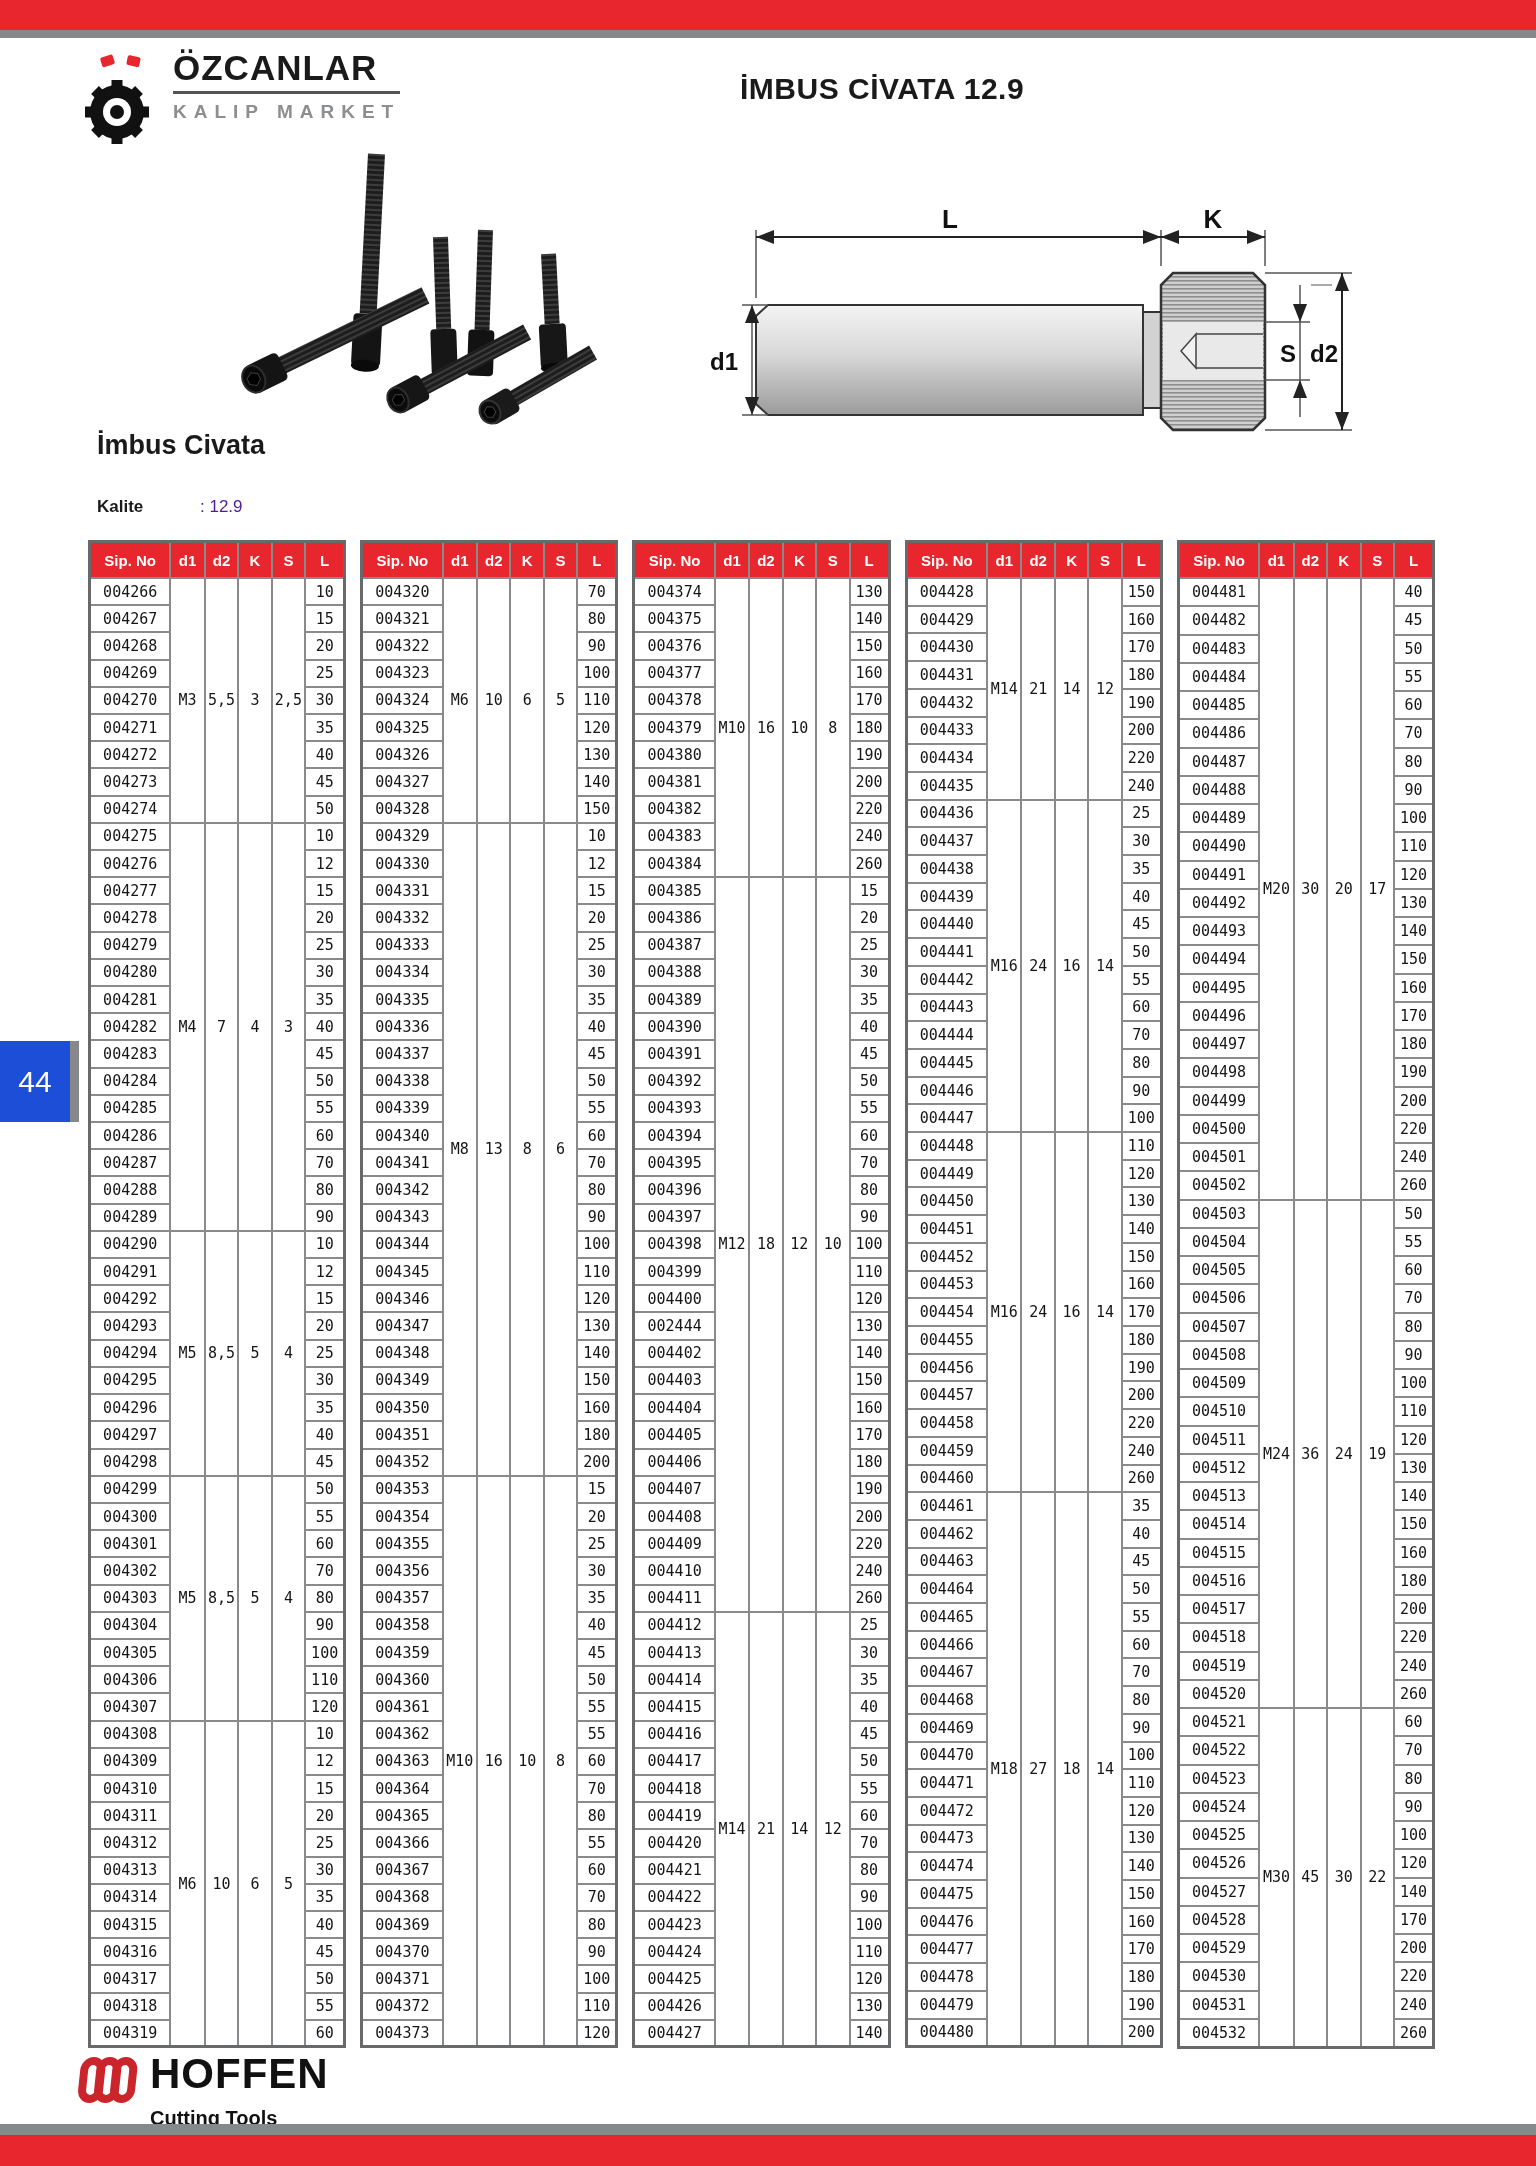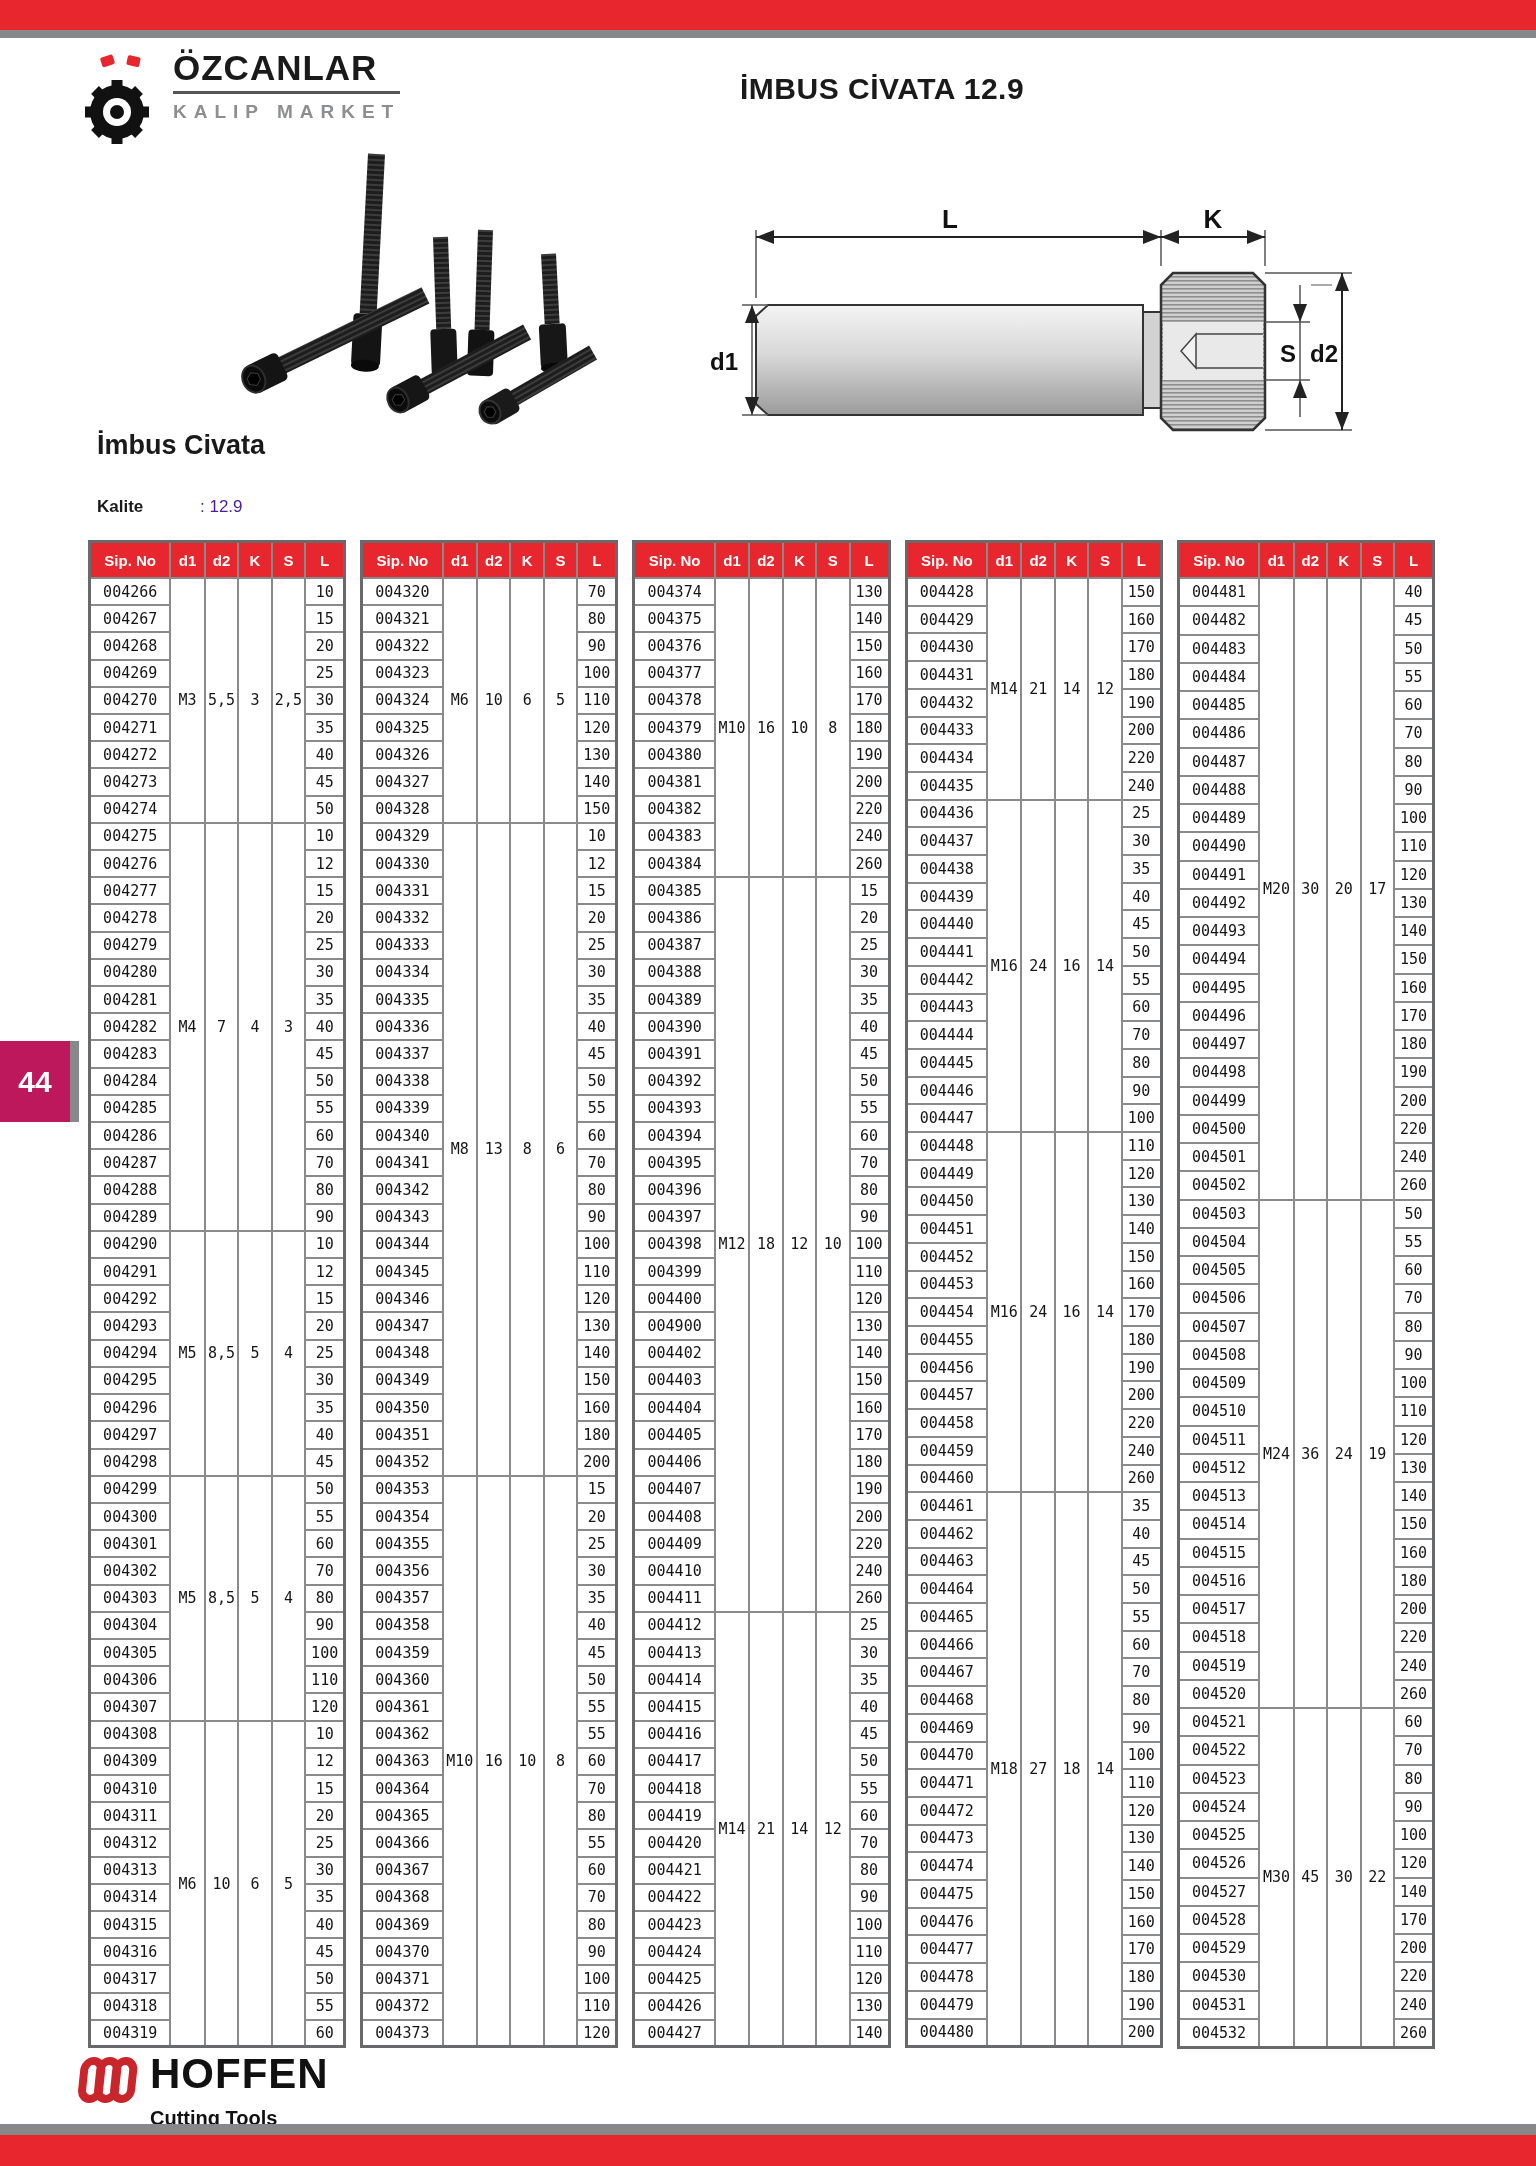--- a/index.html
+++ b/index.html
@@ -21,21 +21,21 @@
   .kalite{left:97px;top:497px;font-size:17px;}
   .kalite .lbl{font-weight:bold;color:#1a1a1a;display:inline-block;width:103px;}
   .kalite .val{color:#4c1d95;}
   
   #tables{left:88px;top:540px;width:1347px;display:flex;gap:14px;align-items:flex-start;}
   table.civ{border-collapse:collapse;flex:1;table-layout:fixed;border:3px solid #68696b;background:#fff;}
   table.civ th{background:#e8262d;color:#fff;font-weight:bold;font-size:15px;height:34px;border:2px solid #898a8c;padding:0;}
   table.civ td{border:2px solid #898a8c;text-align:center;font-family:"DejaVu Sans Mono","Liberation Mono",monospace;font-size:15px;color:#151515;padding:0;}
   table.civ tbody tr{height:var(--rh,27.2px);}
   
-  .badge{left:0;top:1041px;width:70px;height:81px;background:#be185d;color:#fff;display:flex;align-items:center;justify-content:center;font-size:30px;font-weight:bold;}
+  .badge{left:0;top:1041px;width:70px;height:81px;background:#1d4ed8;color:#fff;display:flex;align-items:center;justify-content:center;font-size:30px;font-weight:normal;}
   .badge-strip{left:70px;top:1041px;width:9px;height:81px;background:#87888a;}
   
   .footer{left:78px;top:2053px;display:flex;gap:10px;align-items:flex-start;}
   .footer .f-text .f-brand{font-size:42px;font-weight:bold;color:#111;letter-spacing:1px;line-height:1;}
   .footer .f-text .f-sub{font-size:20px;font-weight:bold;color:#111;margin-top:12px;}
   svg text{font-family:"Liberation Sans",sans-serif;}
 </style>
 </head>
 <body>
 
@@ -830,21 +830,21 @@
         </tr>
         <tr>
           <td>004399</td>
           <td>110</td>
         </tr>
         <tr>
           <td>004400</td>
           <td>120</td>
         </tr>
         <tr>
-          <td>004900</td>
+          <td>002444</td>
           <td>130</td>
         </tr>
         <tr>
           <td>004402</td>
           <td>140</td>
         </tr>
         <tr>
           <td>004403</td>
           <td>150</td>
         </tr>

